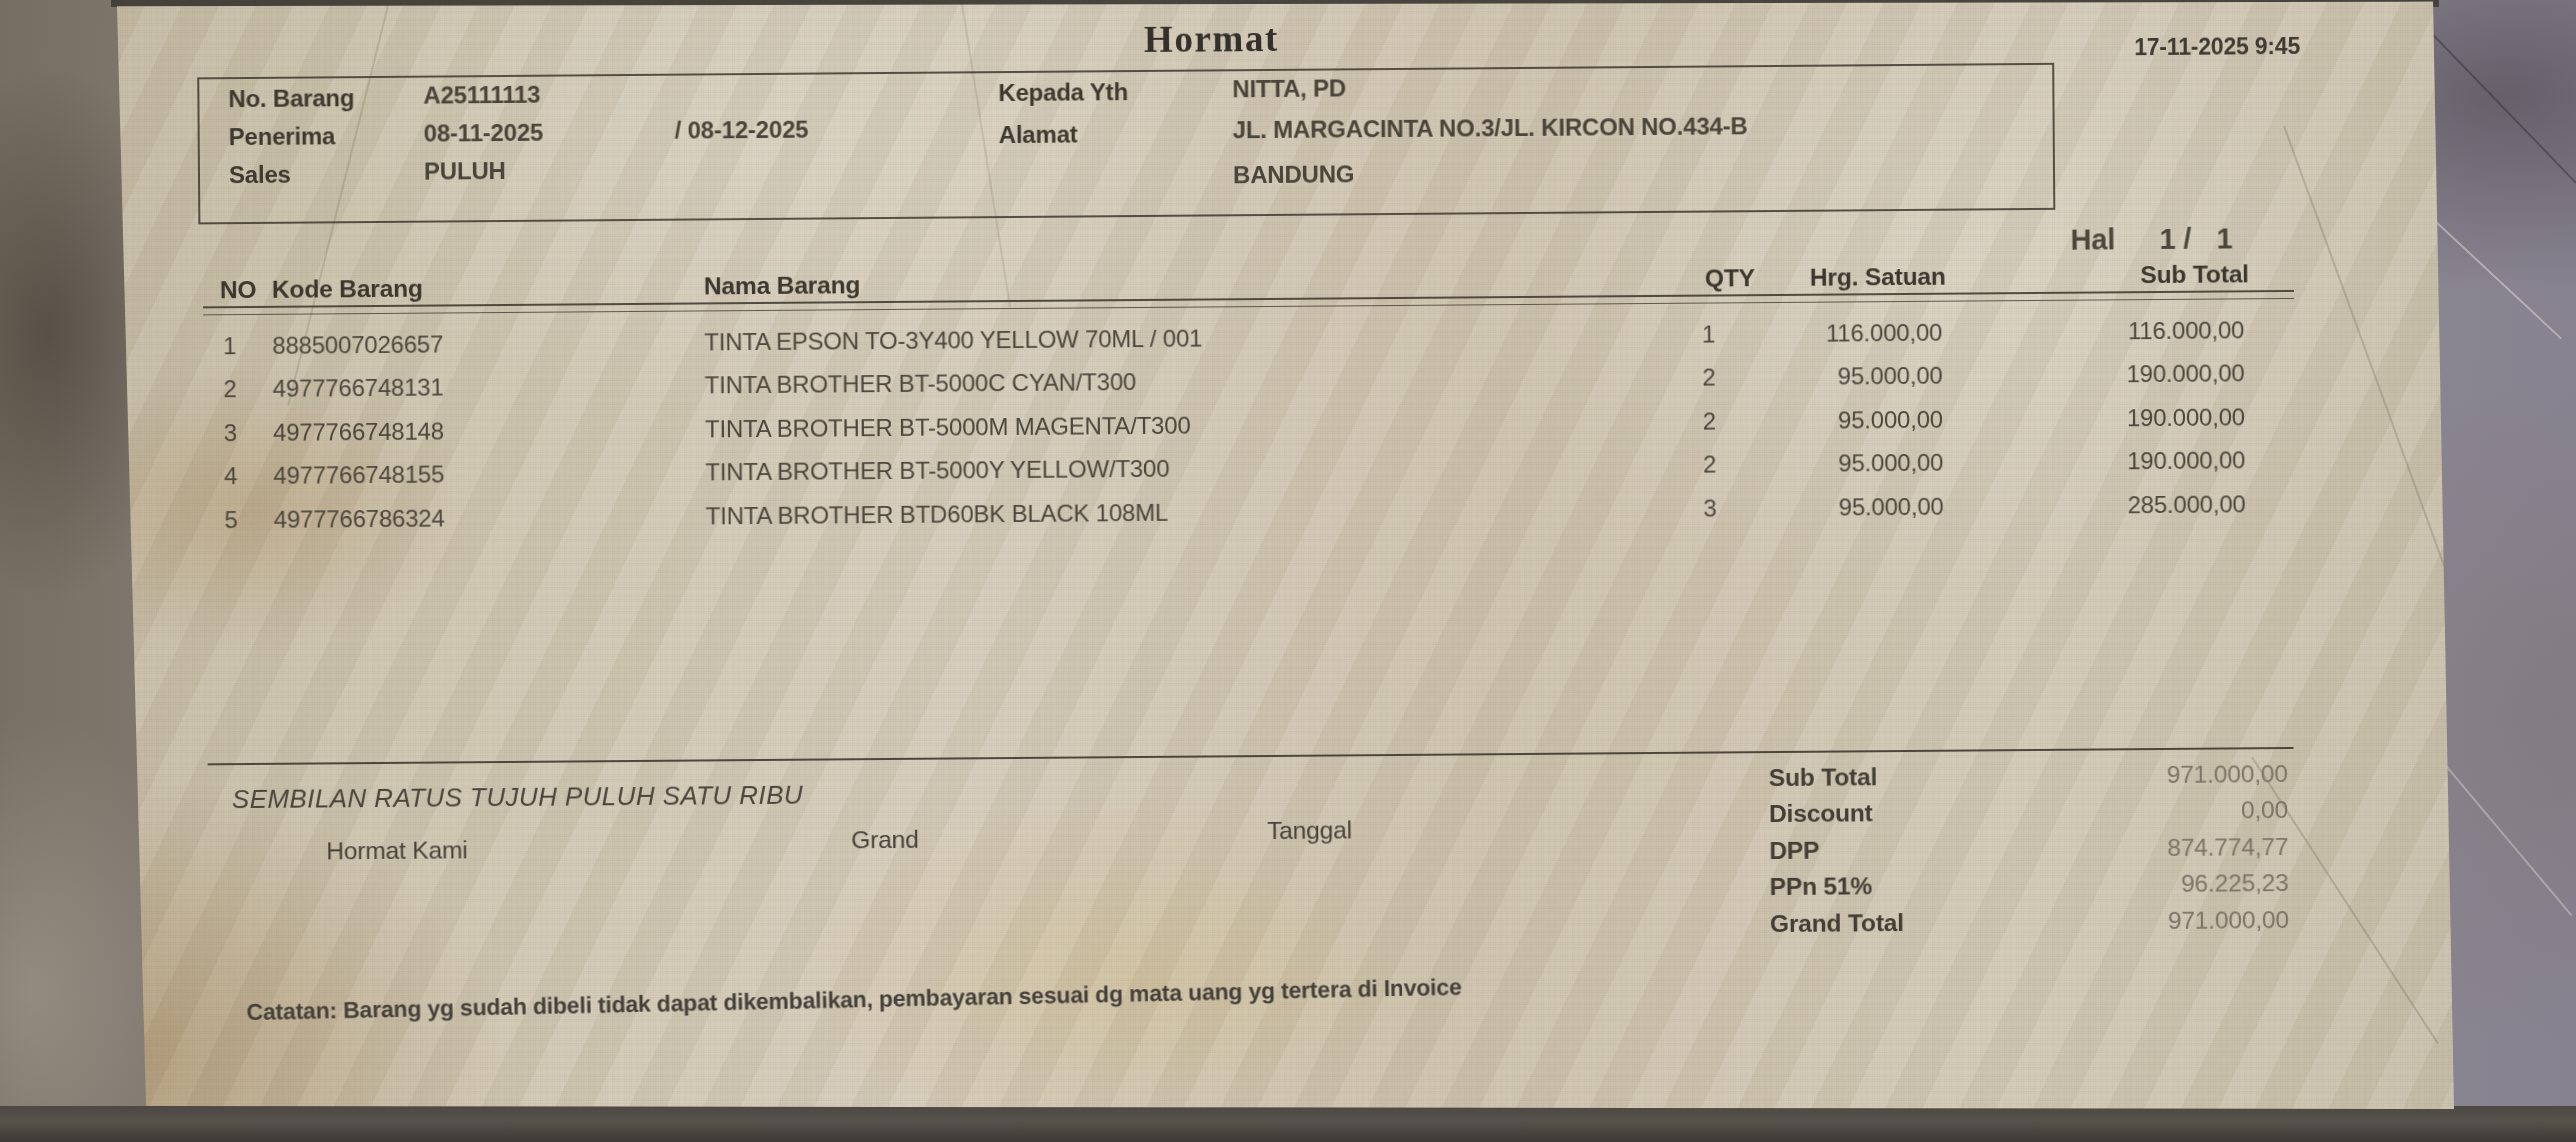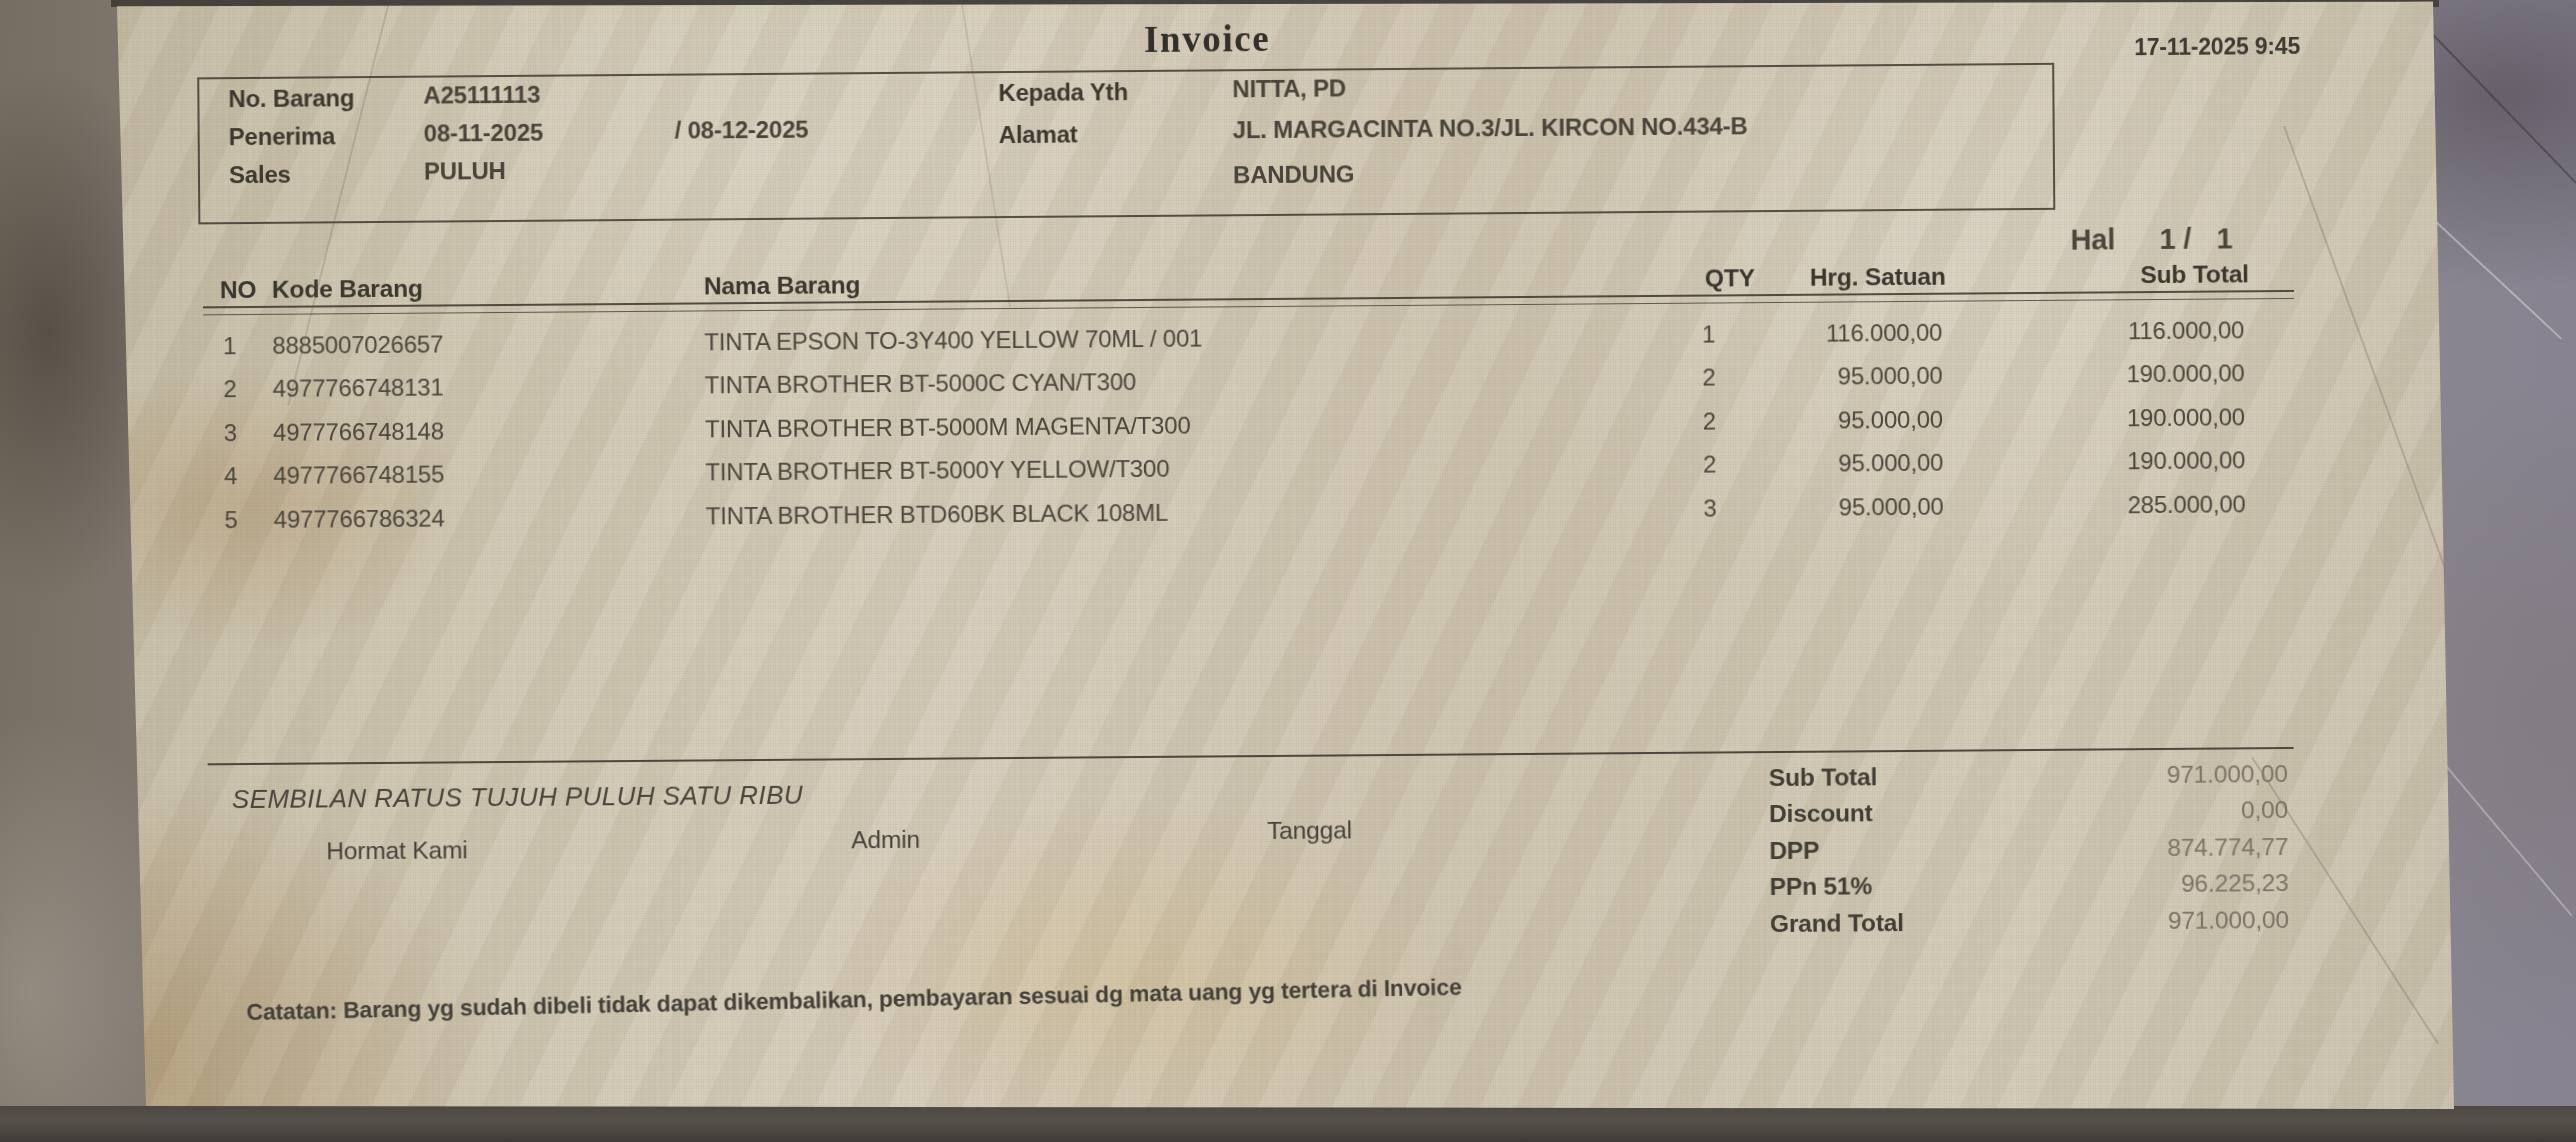--- a/index.html
+++ b/index.html
@@ -92,21 +92,21 @@
   <div class="scr scr-c"></div>
 
   <div class="paper">
     <div class="crease cr1"></div>
     <div class="crease cr4"></div>
     <div class="crease cr2"></div>
     <div class="crease cr3"></div>
 
     <div class="content">
 
-      <div class="title">Invoice</div>
+      <div class="title">Hormat</div>
       <div class="stamp">17-11-2025 9:45</div>
 
       <div class="hbox"></div>
       <span class="lbl" style="left:232px;top:77px">No. Barang</span>
       <span class="val" style="left:427px;top:75px">A25111113</span>
       <span class="lbl" style="left:232px;top:115px">Penerima</span>
       <span class="val" style="left:427px;top:113px">08-11-2025</span>
       <span class="val" style="left:678px;top:112px">/ 08-12-2025</span>
       <span class="lbl" style="left:232px;top:153px">Sales</span>
       <span class="val" style="left:427px;top:151px">PULUH</span>
@@ -168,21 +168,21 @@
         <span class="c-qty">3</span>
         <span class="c-hrg">95.000,00</span>
         <span class="c-sub">285.000,00</span>
       </div>
 
       <div class="rule-bottom"></div>
 
       <div class="words">SEMBILAN RATUS TUJUH PULUH SATU RIBU</div>
 
       <span class="sig" style="left:324px;top:830px">Hormat Kami</span>
-      <span class="sig" style="left:849px;top:823px">Admin</span>
+      <span class="sig" style="left:849px;top:823px">Grand</span>
       <span class="sig" style="left:1265px;top:817px">Tanggal</span>
 
       <div class="tot-row" style="top:768px">
         <span class="tot-lbl">Sub Total</span>
         <span class="tot-val">971.000,00</span>
       </div>
       <div class="tot-row" style="top:804px">
         <span class="tot-lbl">Discount</span>
         <span class="tot-val">0,00</span>
       </div>

